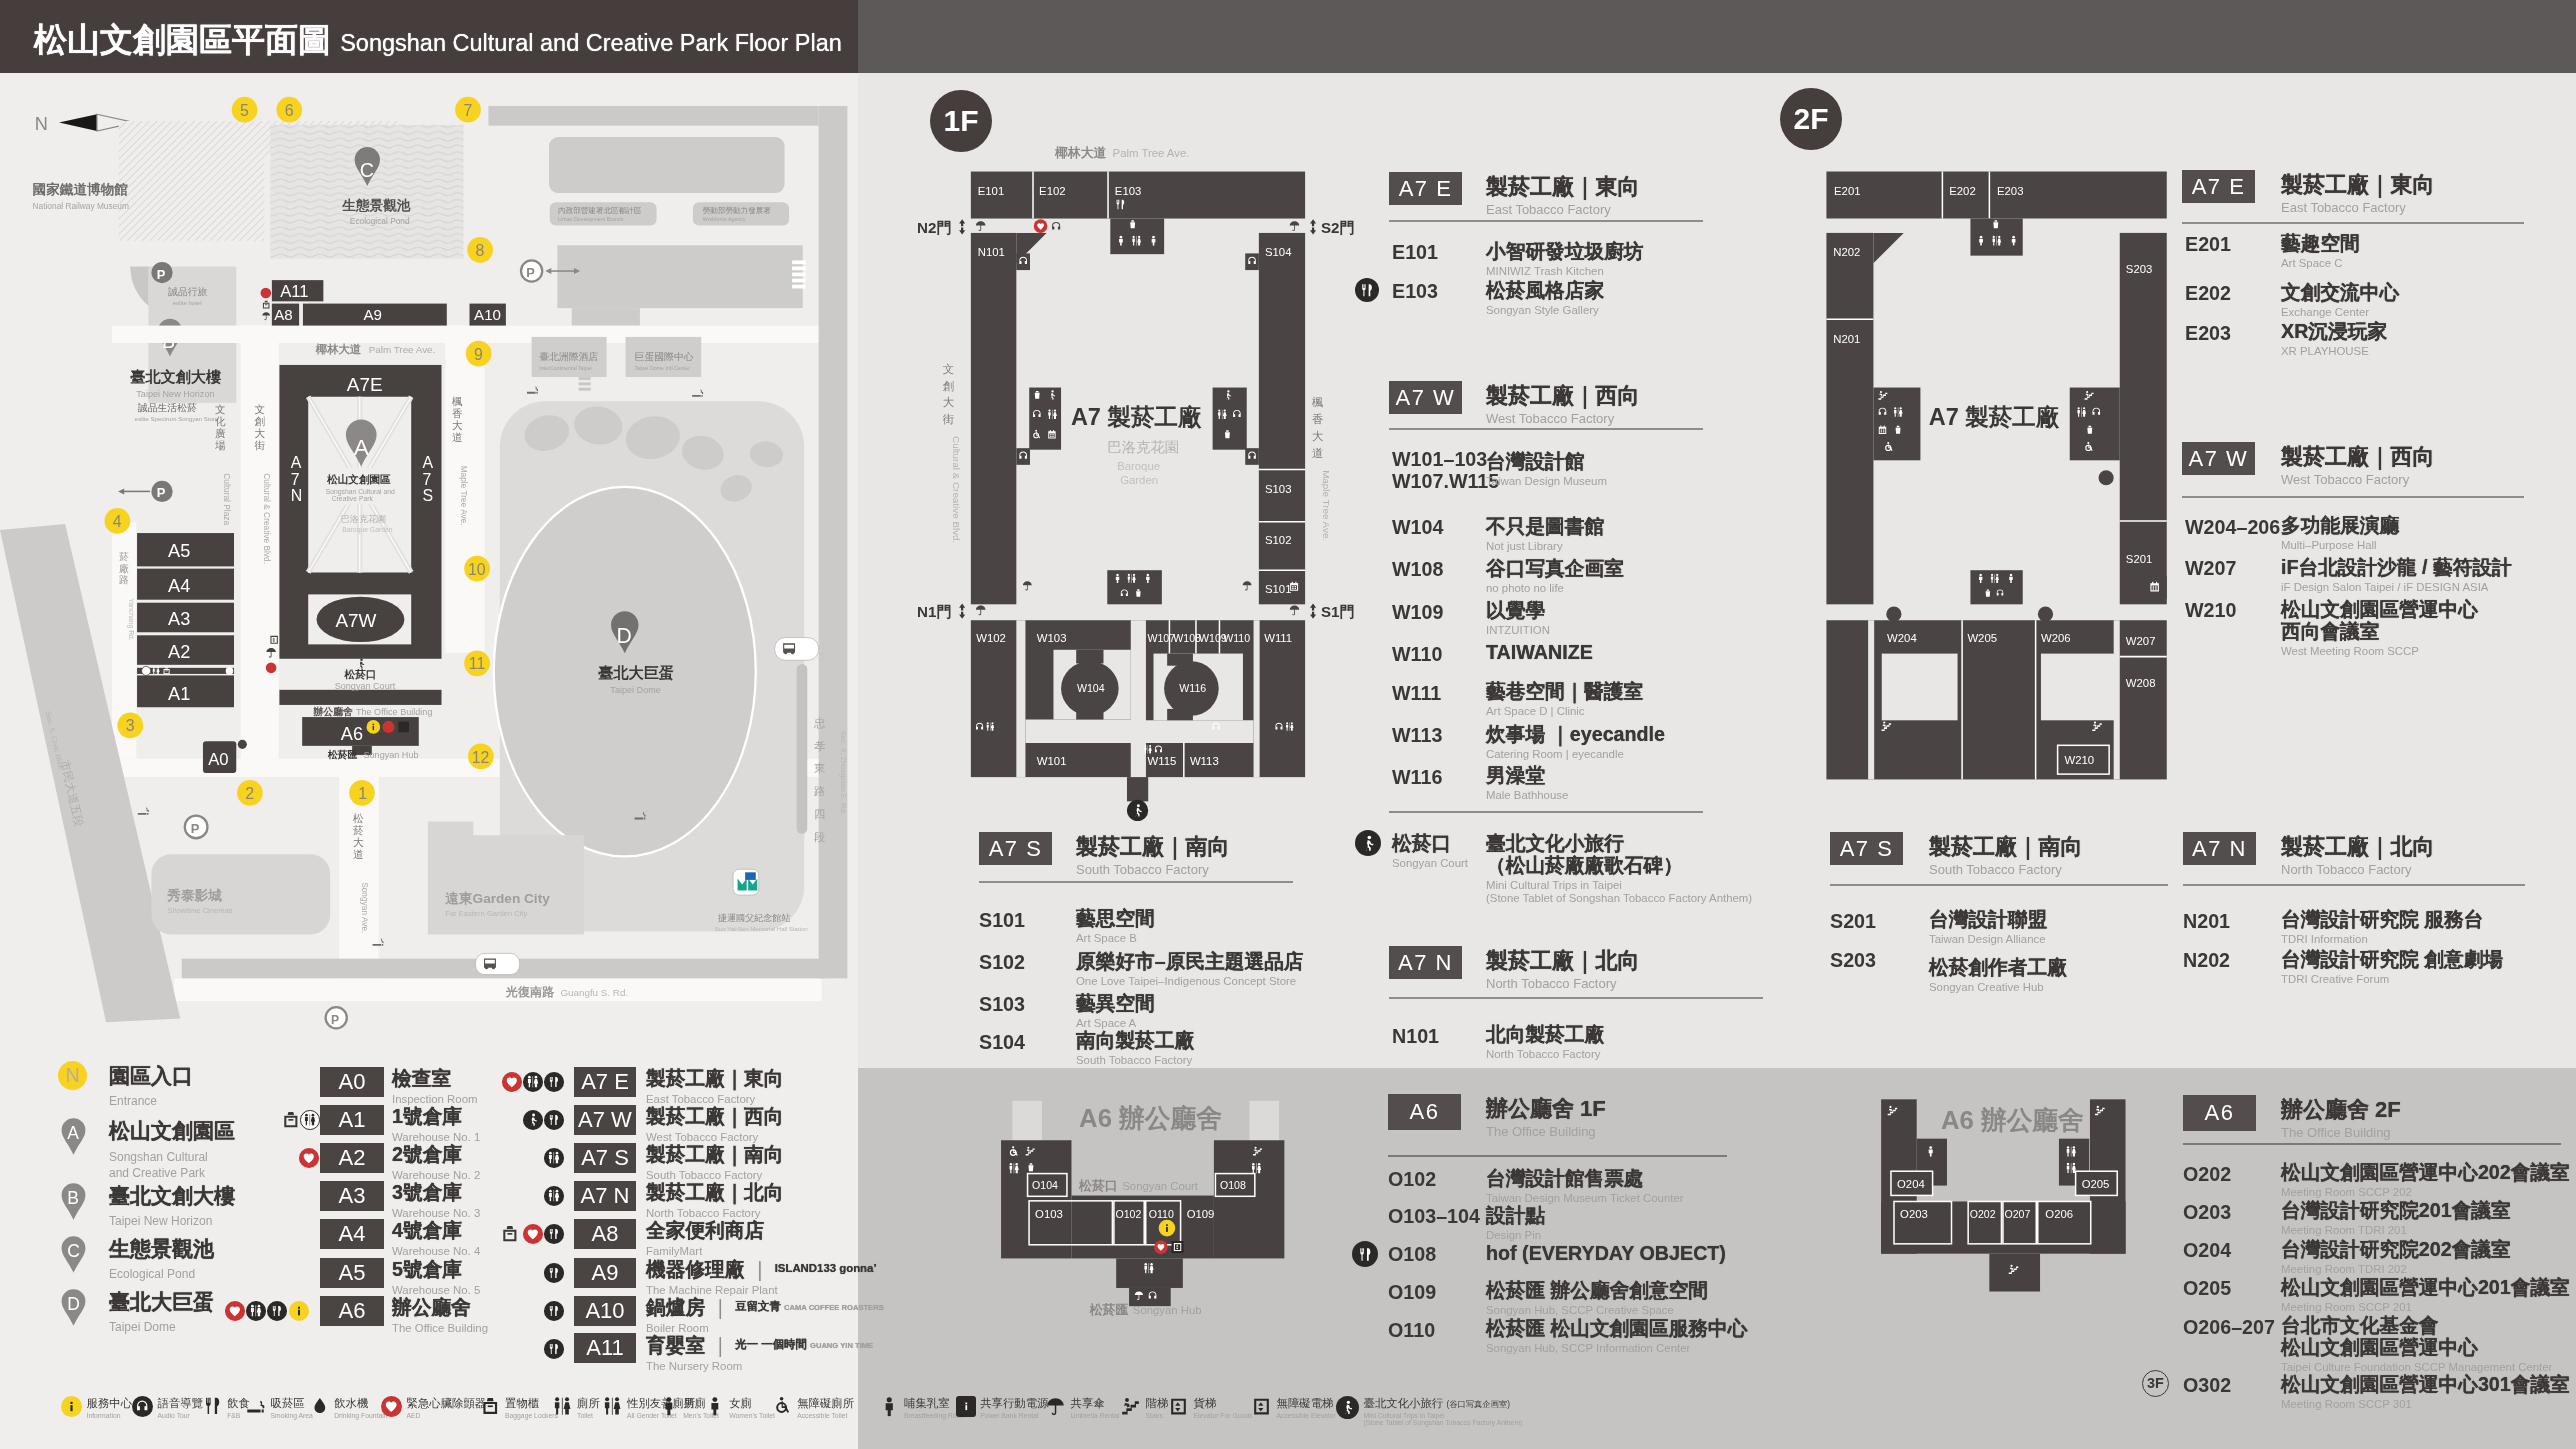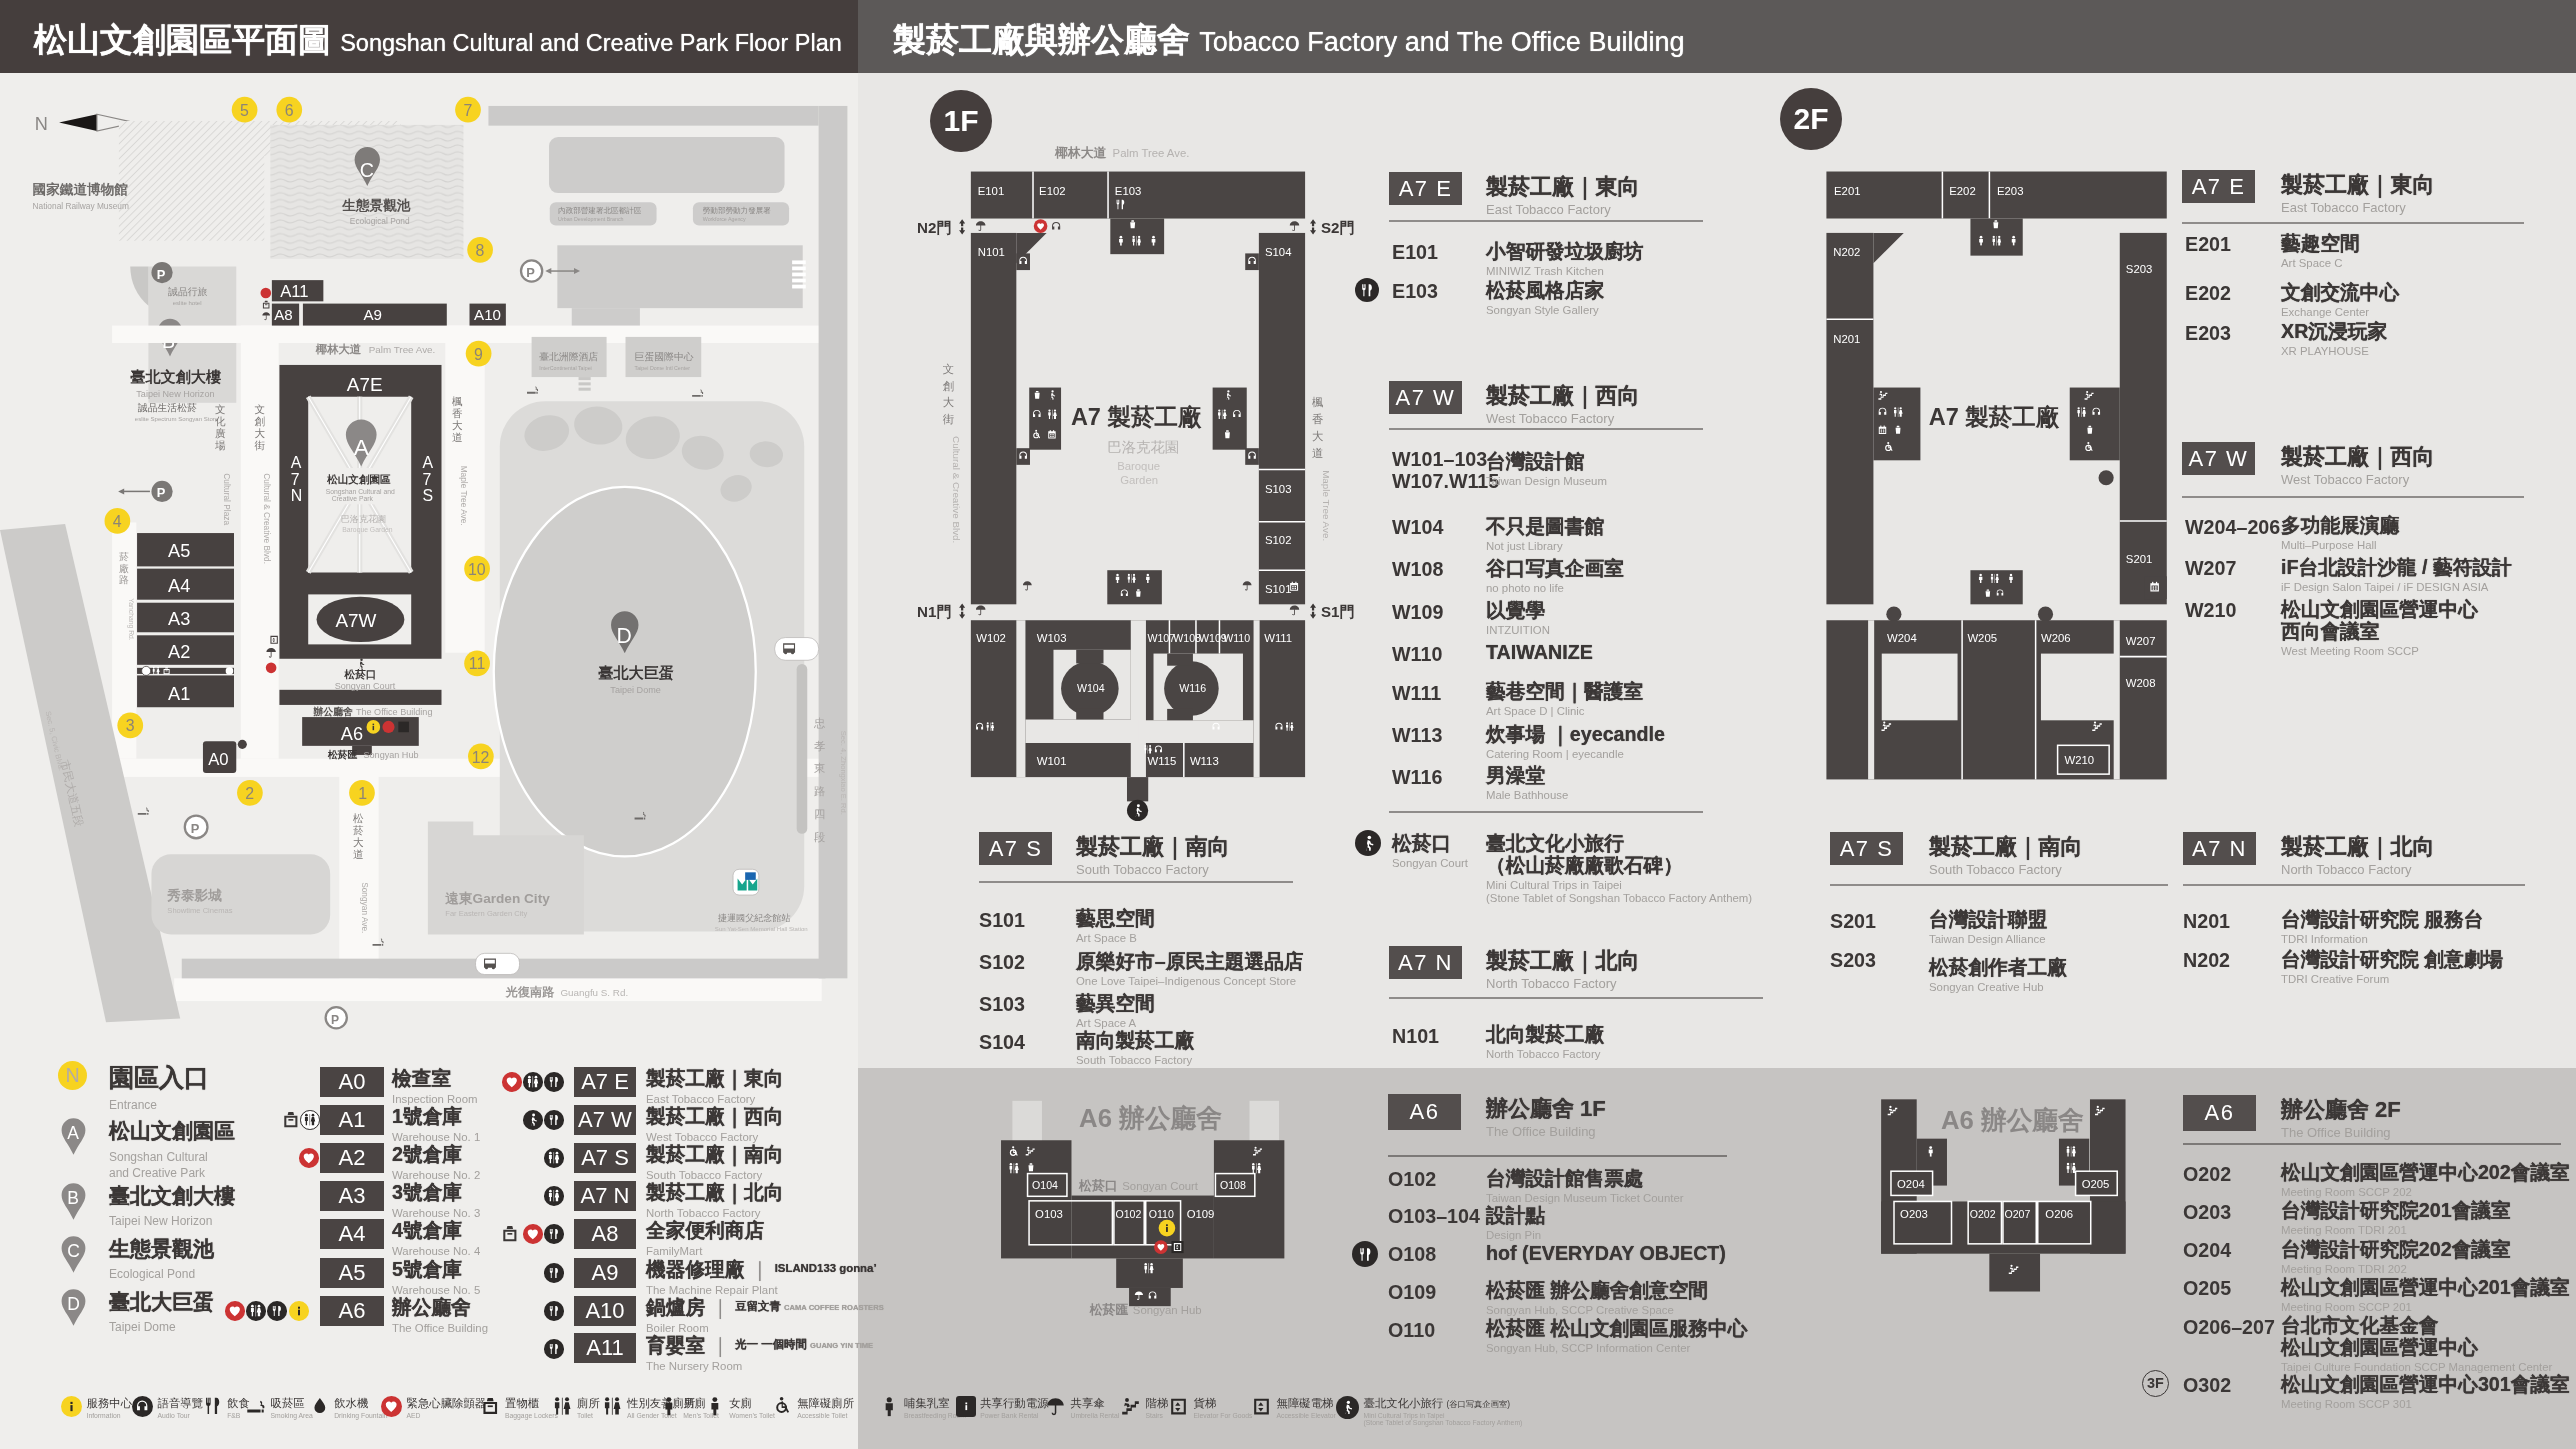--- a/index.html
+++ b/index.html
@@ -107,21 +107,20 @@
         </symbol>
 </defs>
     </svg>
 
 <div class="a" style="left:0;top:0;width:858px;height:73px;background:#453E3D"></div>
 
 <div class="a" style="text-shadow:0 0 0.9px currentColor;left:34px;top:18px;color:#FFF;font-size:33px;font-weight:700;white-space:nowrap">松山文創園區平面圖 <span style="font-size:23.5px;font-weight:400">Songshan Cultural and Creative Park Floor Plan</span></div>
 
 <div class="a" style="left:858px;top:0;width:1718px;height:73px;background:#5C5958"></div>
 
-<div class="a" style="text-shadow:0 0 0.9px currentColor;left:893px;top:18px;color:#FFF;font-size:33px;font-weight:700;white-space:nowrap">製菸工廠與辦公廳舍 <span style="font-size:27px;font-weight:400">Tobacco Factory and The Office Building</span></div>
 
 <div class="a" style="left:0;top:73px;width:858px;height:1376px;background:#EFEEEC"></div>
 
 <div class="a" style="left:858px;top:1068px;width:1718px;height:381px;background:#C6C4C2"></div>
 
 <svg class="a" style="left:0;top:73px" width="858" height="1376" viewBox="0 97 1133 1816" font-family="Liberation Sans,sans-serif">
 <defs>
 <pattern id="hatch" width="7" height="7" patternTransform="rotate(45)" patternUnits="userSpaceOnUse">
           <rect width="7" height="7" fill="#EFEEEC"></rect>
           <line x1="0" y1="0" x2="0" y2="7" stroke="#D8D7D5" stroke-width="2.4"></line>
@@ -528,21 +527,21 @@
       </g>
 
 <g>
         <circle cx="635" cy="999" r="17" fill="#F7D320"></circle>
         <text x="623" y="1007" font-size="21" fill="#8D8575">12</text>
       </g>
 </svg>
 
 <div class="a" style="left:58px;top:1061px;width:29px;height:29px;border-radius:50%;background:#F7D320;color:#B4ACA4;font-size:19.7px;text-align:center;line-height:29px">N</div>
 <div class="a" style="left:109px;top:1065px">
-      <div class="lcn" style="font-size:25px">園區入口</div>
+      <div class="lcn" style="font-size:21px">園區入口</div>
       <div class="len" style="font-size:12px;margin-top:9px">Entrance</div>
     </div>
 
 <div class="a" style="left:60px;top:1117px">
       <svg width="27" height="39" viewBox="0 0 34 48">
         <use href="#i-pin" fill="#8B8887"></use>
         <text x="9" y="27" font-size="22" fill="#FFF" font-family="Liberation Sans,sans-serif">A</text>
       </svg>
     </div>
 <div class="a" style="left:109px;top:1120px">

